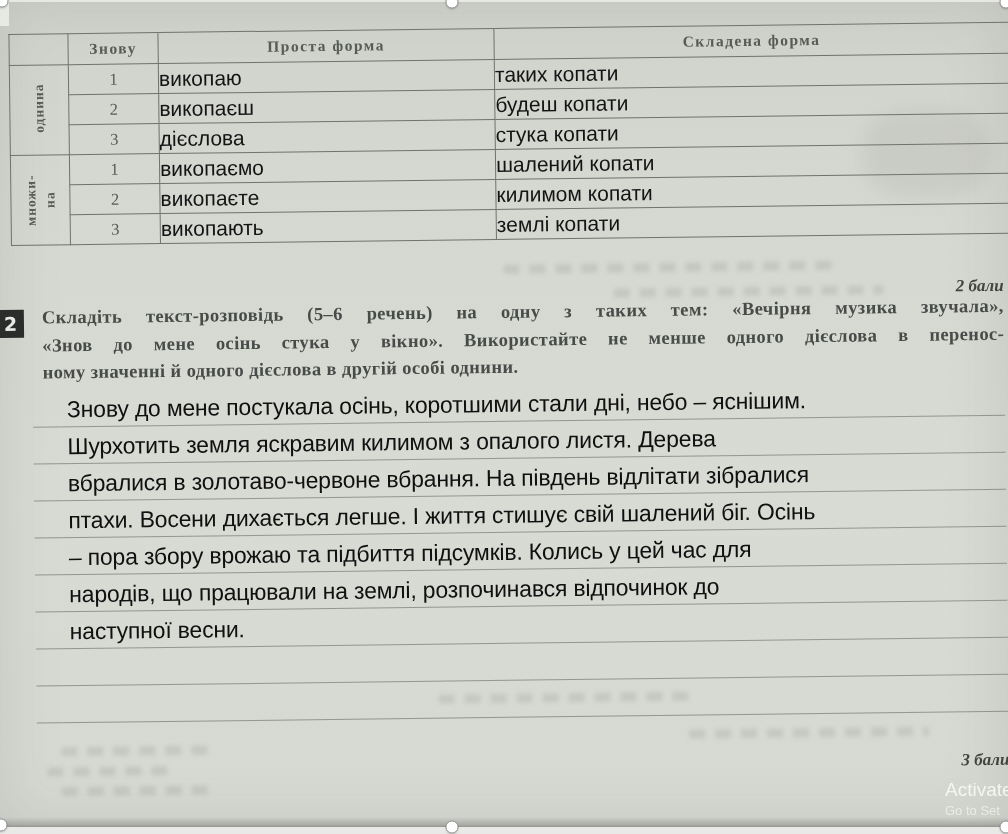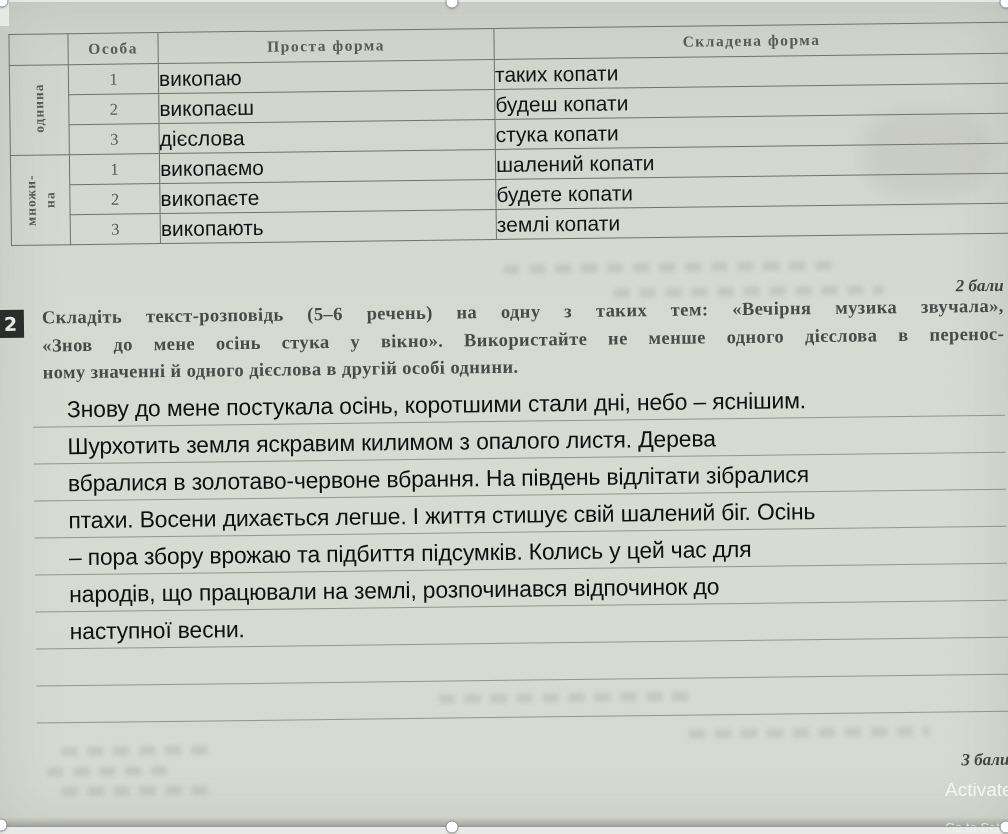--- a/index.html
+++ b/index.html
@@ -62,42 +62,42 @@
   .top-strip{position:absolute;left:0;top:0;width:100%;height:2px;background:rgba(238,240,234,.8);}
   .corner{position:absolute;left:0;top:0;width:9px;height:26px;background:#edefe9;opacity:.85;filter:blur(.5px);}
   .paper-edge{position:absolute;left:0;top:817px;width:100%;height:10px;
      background:linear-gradient(180deg,rgba(120,124,116,0) 0%,rgba(120,124,116,.40) 75%,rgba(98,102,96,.5) 100%);}
   
   .sel-bottom{position:absolute;left:0;top:826px;width:1008px;height:1px;background:rgba(150,150,150,.8);}
   .handle{position:absolute;width:11px;height:11px;border-radius:50%;background:#ffffff;
      border:1px solid #979797;box-shadow:0 1px 2px rgba(0,0,0,.18);transform:translate(-50%,-50%);z-index:9;}
   
   .wm1{position:absolute;left:945px;top:779px;font-size:19px;color:rgba(247,249,245,.92);white-space:nowrap;}
-  .wm2{position:absolute;left:945px;top:820px;font-size:13px;color:rgba(240,242,238,.8);white-space:nowrap;}
+  .wm2{position:absolute;left:945px;top:803px;font-size:13px;color:rgba(240,242,238,.8);white-space:nowrap;}
 </style>
 </head>
 <body>
 
 <div class="scan">
   <div class="tilt">
 
     <div class="smudge" style="left:610px;top:296px;width:270px;"></div>
     <div class="smudge" style="left:500px;top:271px;width:330px;"></div>
     <div class="blob" style="left:860px;top:120px;width:130px;height:90px;"></div>
     <div class="smudge" style="left:430px;top:700px;width:250px;"></div>
     <div class="smudge" style="left:680px;top:738px;width:240px;"></div>
     <div class="smudge" style="left:52px;top:748px;width:150px;"></div>
     <div class="smudge" style="left:38px;top:768px;width:120px;"></div>
     <div class="smudge" style="left:52px;top:788px;width:150px;"></div>
 
     <table class="vt">
       <tbody>
           <tr>
         <td class="ghost"></td>
-        <th><span>Особа</span></th>
+        <th><span>Знову</span></th>
         <th><span>Проста форма</span></th>
         <th class="compound"><span>Складена форма</span></th>
       </tr>
       <tr>
         <td class="lbl" rowspan="3"><span class="vtext">однина</span></td>
         <td class="num"><span>1</span></td>
         <td class="simple"><span class="typed">викопаю</span></td>
         <td class="comp"><span class="typed"><span>таких</span> <span class="sq">копати</span></span></td>
       </tr>
       <tr>
@@ -117,21 +117,21 @@
                 <span class="vtext">на</span>
               </div>
         </td>
         <td class="num"><span>1</span></td>
         <td class="simple"><span class="typed">викопаємо</span></td>
         <td class="comp"><span class="typed"><span class="sq">шалений</span> <span class="sq">копати</span></span></td>
       </tr>
       <tr>
         <td class="num"><span>2</span></td>
         <td class="simple"><span class="typed">викопаєте</span></td>
-        <td class="comp"><span class="typed"><span>будете</span> <span class="sq">копати</span></span></td>
+        <td class="comp"><span class="typed"><span>килимом</span> <span class="sq">копати</span></span></td>
       </tr>
       <tr>
         <td class="num"><span>3</span></td>
         <td class="simple"><span class="typed">викопають</span></td>
         <td class="comp"><span class="typed"><span class="sq">землі</span> <span class="sq">копати</span></span></td>
       </tr>
     </tbody>
       </table>
 
     <div class="score score1">2 бали</div>

